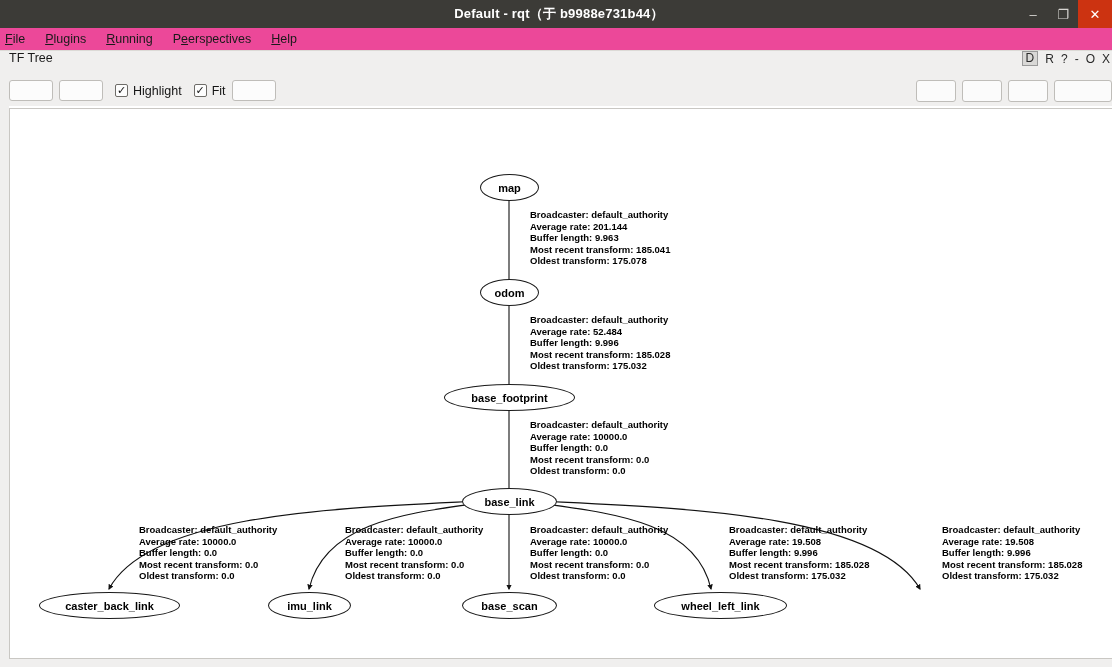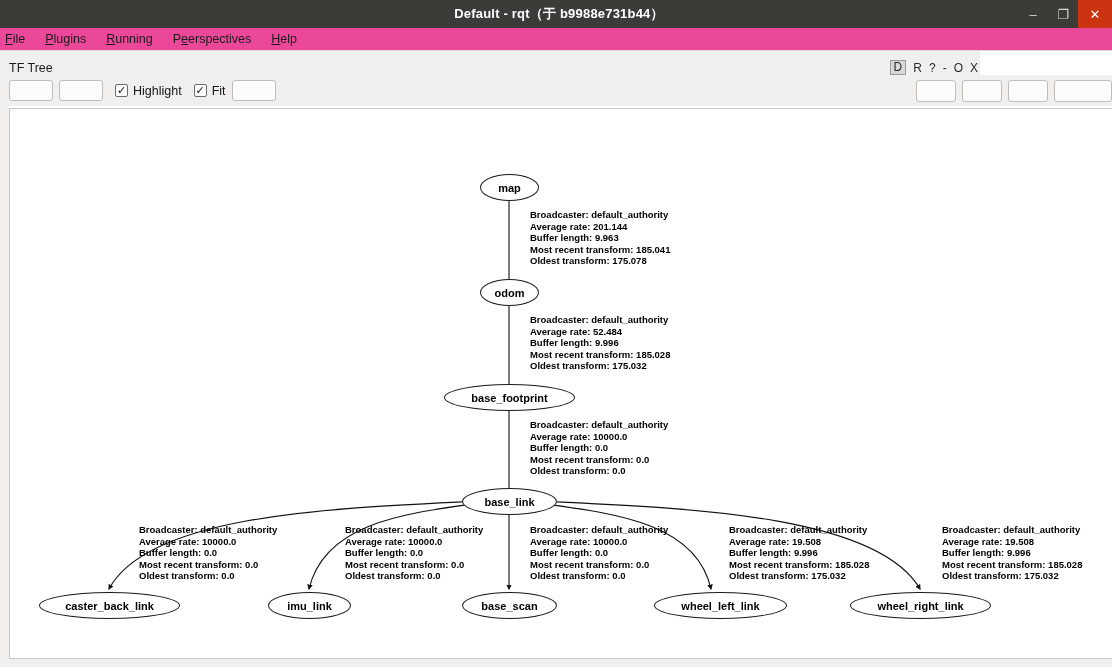--- a/index.html
+++ b/index.html
@@ -41,23 +41,23 @@
   .menu-item {
     font-size: 12.5px; color: #1a1a1a;
     padding: 2px 9px 2px 2px;
     margin-right: 9px;
     white-space: nowrap;
   }
   .menu-item .mn { text-decoration: underline; }
 
   
   #dockheader {
-    position: absolute; left: 0; top: 51px; width: 980px; height: 24px;
+    position: absolute; left: 0; top: 51px; width: 1112px; height: 24px;
     background: #f0efee;
-    display: flex; align-items: flex-end;
+    display: flex; align-items: flex-start;
   }
   #dock-title {
     font-size: 12.5px; color: #1a1a1a; padding-left: 9px;
   }
   #dock-controls {
     margin-left: auto; display: flex; align-items: center;
     padding-right: 2px; gap: 7px;
   }
   .dockbtn {
     font-size: 12px; color: #2a2a2a; font-family: "Liberation Sans", sans-serif;
@@ -259,23 +259,20 @@
   </div>
 
   <div class="node ellipse" style="left:452px; top:483px; width:95px; height:27px;">
     <span>base_scan</span>
   </div>
 
   <div class="node ellipse" style="left:644px; top:483px; width:133px; height:27px;">
     <span>wheel_left_link</span>
   </div>
 
-  <div class="node ellipse" style="left:840px; top:483px; width:141px; height:27px;">
-    <span>wheel_right_link</span>
-  </div>
 
   <div class="edge-label" style="left:520px; top:100px;">
     <div>Broadcaster: default_authority</div>
     <div>Average rate: 201.144</div>
     <div>Buffer length: 9.963</div>
     <div>Most recent transform: 185.041</div>
     <div>Oldest transform: 175.078</div>
   </div>
 
   <div class="edge-label" style="left:520px; top:205px;">

